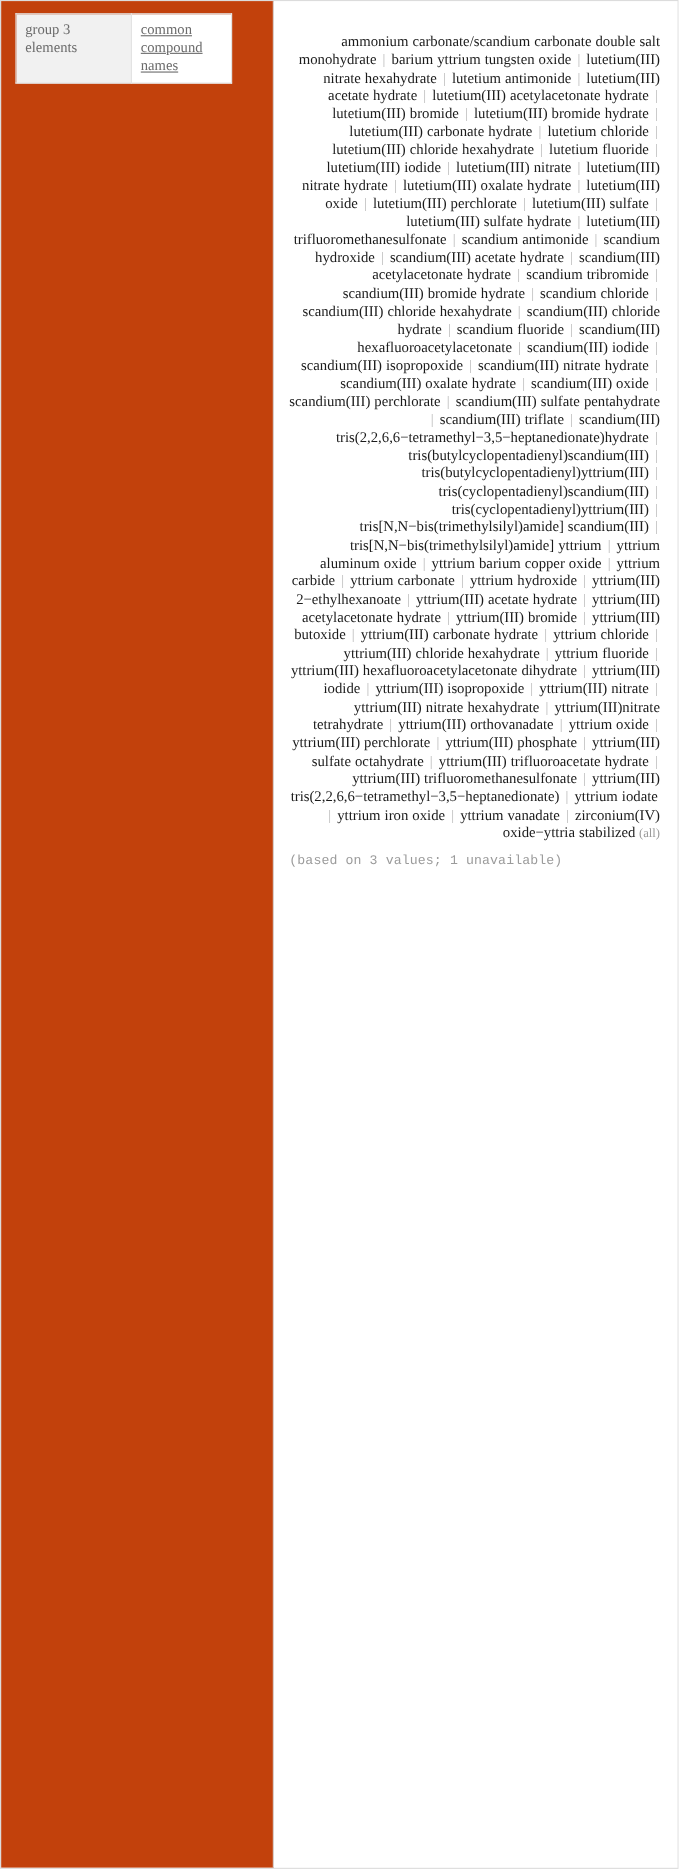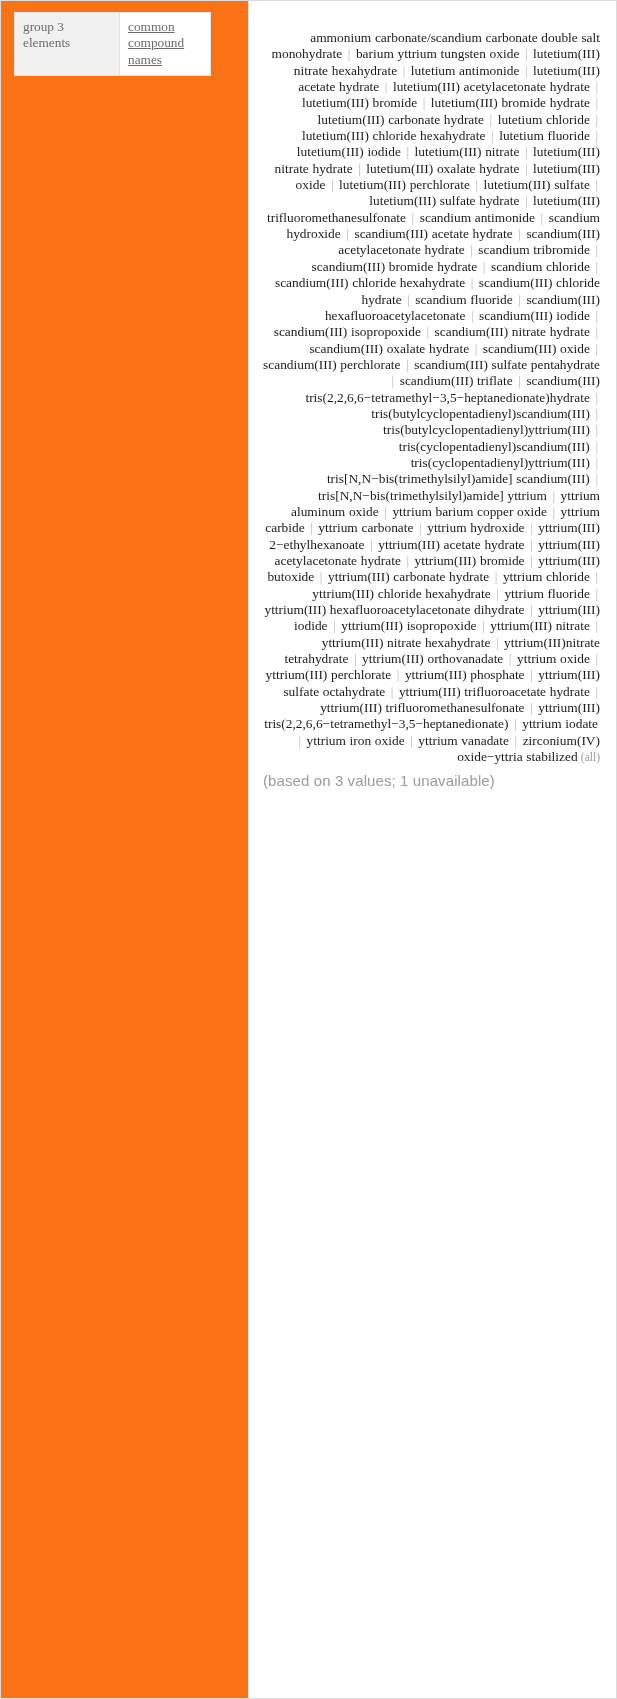--- a/index.html
+++ b/index.html
@@ -22,21 +22,21 @@
   }
   
   #left-col {
     position: absolute;
     left: 0;
     top: 0;
     width: 248px;
     height: 100%;
     box-sizing: border-box;
     border-right: 1px solid #dcdcdc;
-    background: #f97316;
+    background: #c2410c;
   }
   #prop-table {
     position: absolute;
     left: 13px;
     top: 11px;
     border-collapse: collapse;
     table-layout: fixed;
   }
   #prop-table td {
     border: 1px solid #e3e3e3;
@@ -82,22 +82,22 @@
   #compound-list .term {
     white-space: normal;
   }
   .all-tag {
     color: #9a9a9a;
     font-size: 11.5px;
     font-family: "Liberation Serif", "DejaVu Serif", serif;
   }
   #basis-note {
     margin-top: 9px;
-    font-family: Liberation Sans, sans-serif;
-    font-size: 15px;
+    font-family: Liberation Mono, monospace;
+    font-size: 12px;
     line-height: 14px;
     color: #9b9b9b;
     letter-spacing: 0.1px;
   }
 </style>
 </head>
 <body>
 
 <div id="page">
 

